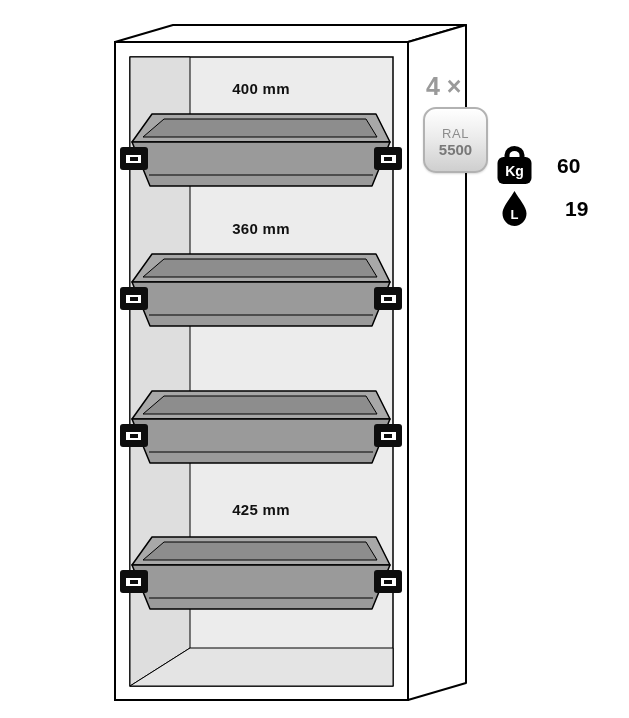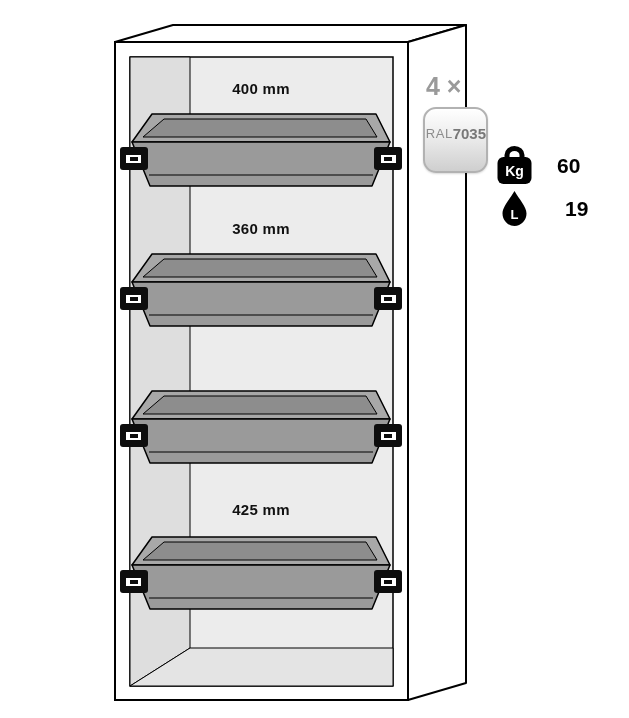--- a/index.html
+++ b/index.html
@@ -48,21 +48,21 @@
   .ral-badge {
     position: absolute;
     left: 423px;
     top: 107px;
     width: 65px;
     height: 66px;
     border: 2px solid #b2b2b2;
     border-radius: 13px;
     background: linear-gradient(180deg, #ffffff 0%, #ececec 45%, #cfcfcf 100%);
     display: flex;
-    flex-direction: row;
+    flex-direction: column;
     align-items: center;
     justify-content: flex-end;
     padding-bottom: 13px;
     box-shadow: 0 1px 2px rgba(0,0,0,0.15);
   }
   .ral-line1 {
     font-size: 13px;
     color: #8d8d8d;
     letter-spacing: 0.5px;
     line-height: 15px;
@@ -138,21 +138,21 @@
   </svg>
 
   <div class="dim-label l1">400 mm</div>
   <div class="dim-label l2">360 mm</div>
   <div class="dim-label l4">425 mm</div>
 
   <div class="qty">4 ×</div>
 
   <div class="ral-badge">
     <span class="ral-line1">RAL</span>
-    <span class="ral-line2">7035</span>
+    <span class="ral-line2">5500</span>
   </div>
 
   <div class="spec-row weight">
     <svg width="37" height="40" viewBox="0 0 37 40" aria-hidden="true">
       <path d="M11 13 V9 a7.5 6.5 0 0 1 15 0 V13" fill="none" stroke="#000000" stroke-width="5"></path>
       <rect x="1.5" y="11" width="34" height="27" rx="6" fill="#000000"></rect>
       <text x="18.5" y="30" text-anchor="middle" font-size="14" font-weight="bold" fill="#ffffff">Kg</text>
     </svg>
     <span class="spec-value">60</span>
   </div>

